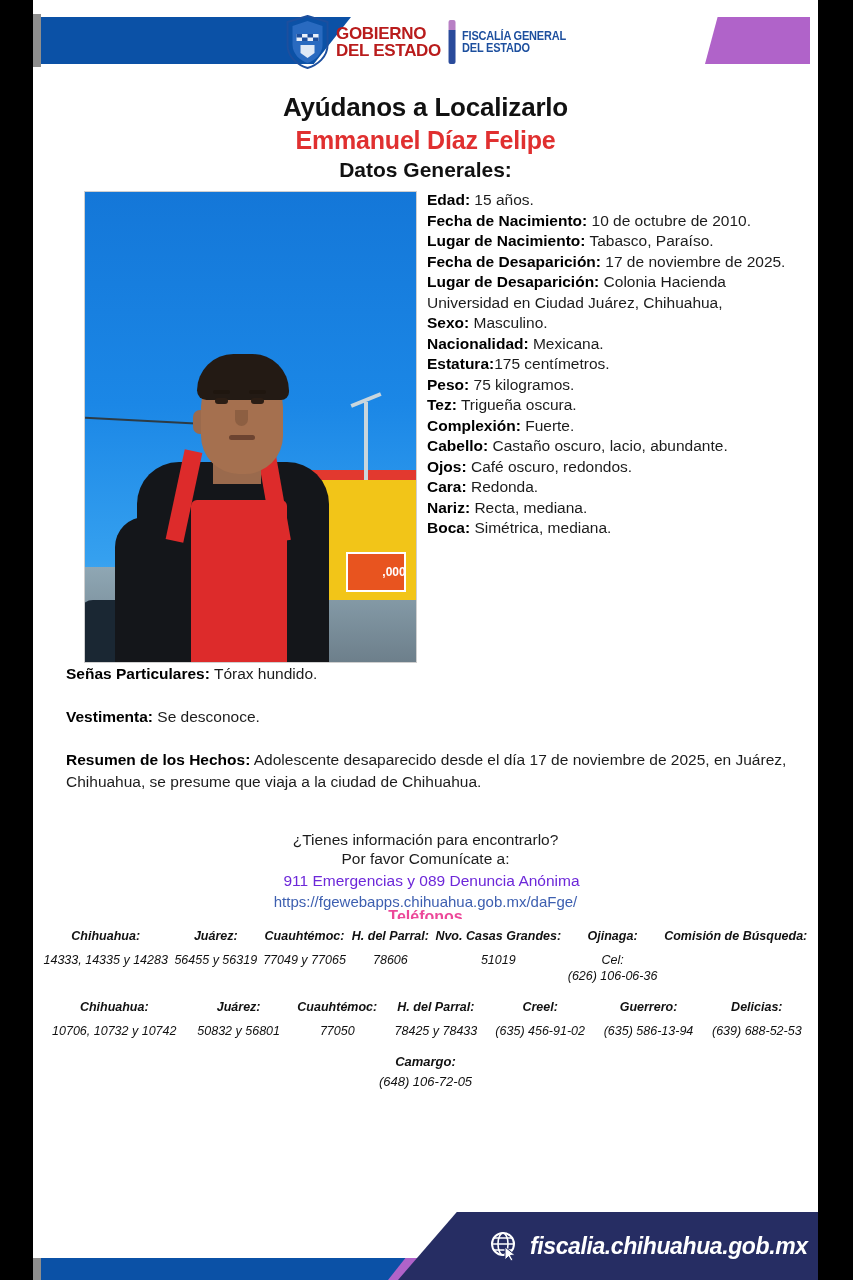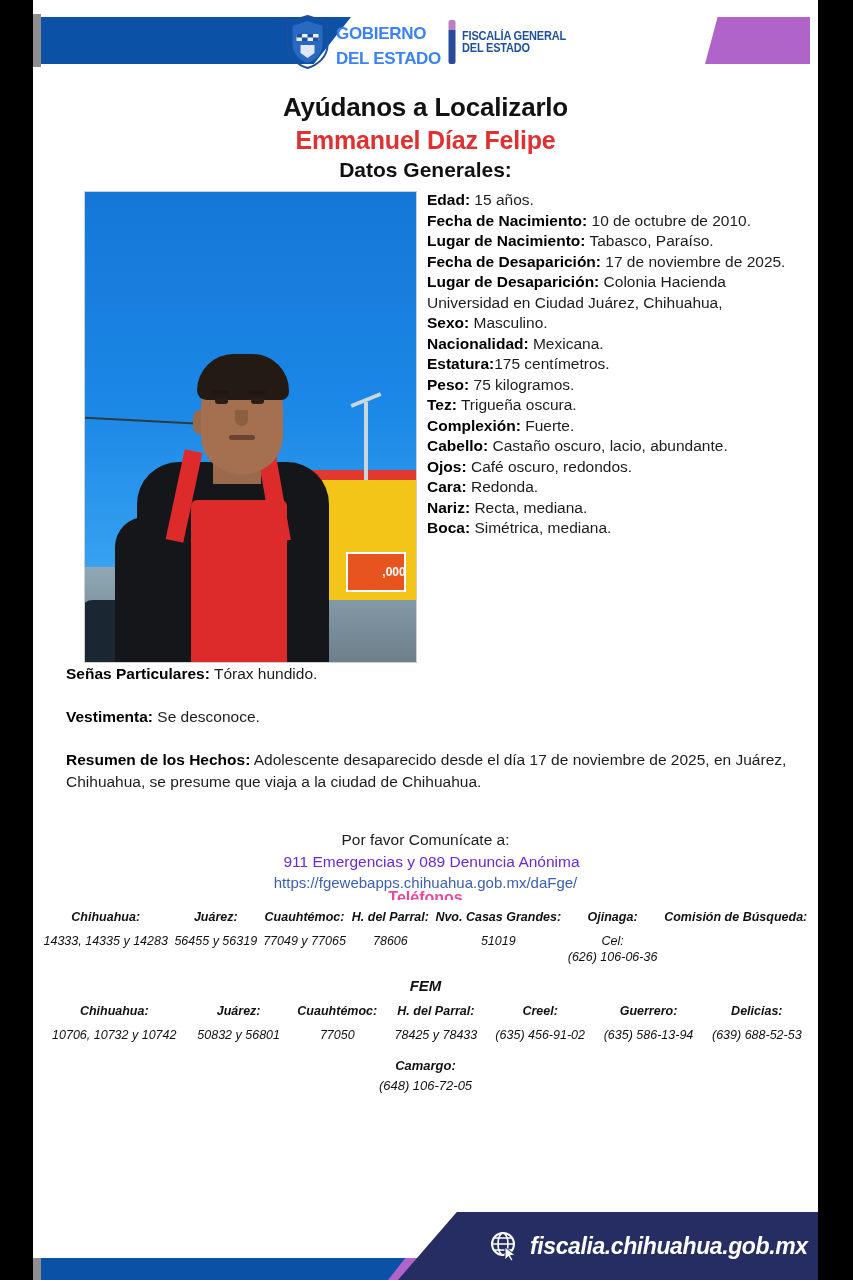--- a/index.html
+++ b/index.html
@@ -36,24 +36,23 @@
     clip-path: polygon(12% 0, 100% 0, 100% 100%, 0 100%);
   }
   .logo-wrap{
     position:absolute; left:50%; top:12px;
     transform:translateX(-50%);
     display:flex; align-items:center; gap:7px;
     height:60px;
   }
   .shield{ width:44px; height:54px; flex:none; }
   .gob-text{
-    font-weight:bold; color:#3b82f6;
+    font-weight:bold; color:#b91c1c;
     font-size:17px; line-height:17px;
     letter-spacing:-0.3px;
-    margin-top:8px;
   }
   .divider-pen{
     width:7px; height:44px; flex:none;
     background:linear-gradient(#b77fc4 0 22%, #2a4b9b 22% 100%);
     border-radius:2px;
   }
   .fgedef{
     color:#1d4f9e; font-weight:bold;
     font-size:11px; line-height:12px;
     letter-spacing:-0.2px;
@@ -331,20 +330,21 @@
       <b>Vestimenta:</b>
       <span>Se desconoce.</span>
     </div>
     <div class="line-res">
       <b>Resumen de los Hechos:</b>
       <span>Adolescente desaparecido desde el día 17 de noviembre de 2025, en Juárez, Chihuahua, se presume que viaja a la ciudad de Chihuahua.</span>
     </div>
   </div>
 
   <div class="contact">
+    <div class="c-q">¿Tienes información para encontrarlo?</div>
     <div class="c-p">Por favor Comunícate a:</div>
     <div class="c-911">911 Emergencias y 089 Denuncia Anónima</div>
     <div class="c-url">https://fgewebapps.chihuahua.gob.mx/daFge/</div>
     <div class="c-tel">Teléfonos</div>
   </div>
 
   <div style="padding:0 7px;font-style:italic;">
     <table class="pt" id="pt-main">
         <thead>
           <tr>
@@ -363,21 +363,20 @@
             <td>56455 y 56319</td>
             <td>77049 y 77065</td>
             <td>78606</td>
             <td>51019</td>
             <td>Cel:<br>(626) 106-06-36</td>
             <td></td>
           </tr>
         </tbody>
       </table>
 
-    <div class="fem-title">FEM</div>
     <table class="pt" id="pt-fem">
         <thead>
           <tr>
             <th>Chihuahua:</th>
             <th>Juárez:</th>
             <th>Cuauhtémoc:</th>
             <th>H. del Parral:</th>
             <th>Creel:</th>
             <th>Guerrero:</th>
             <th>Delicias:</th>

